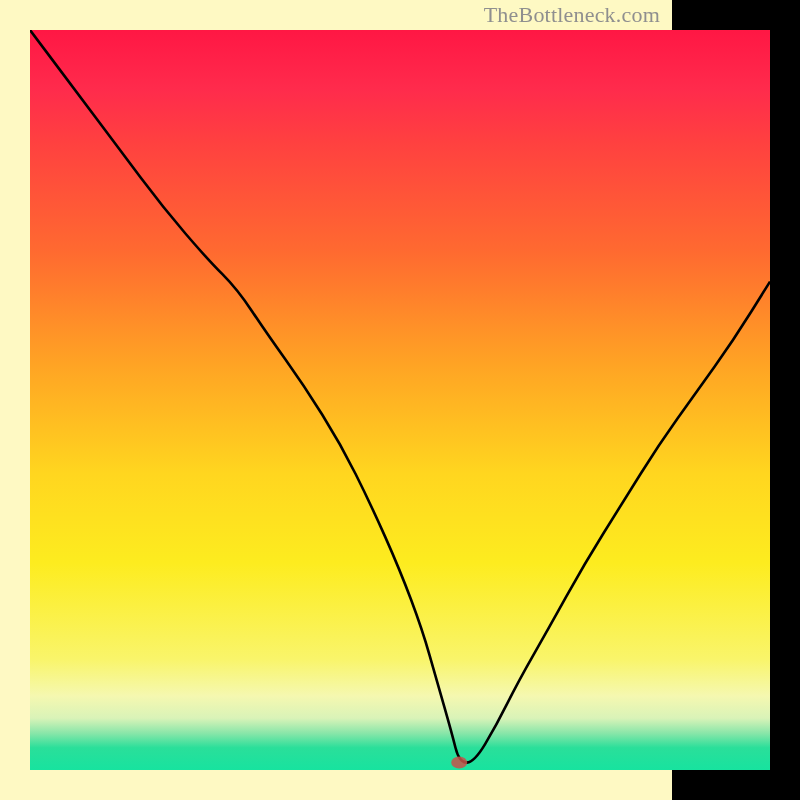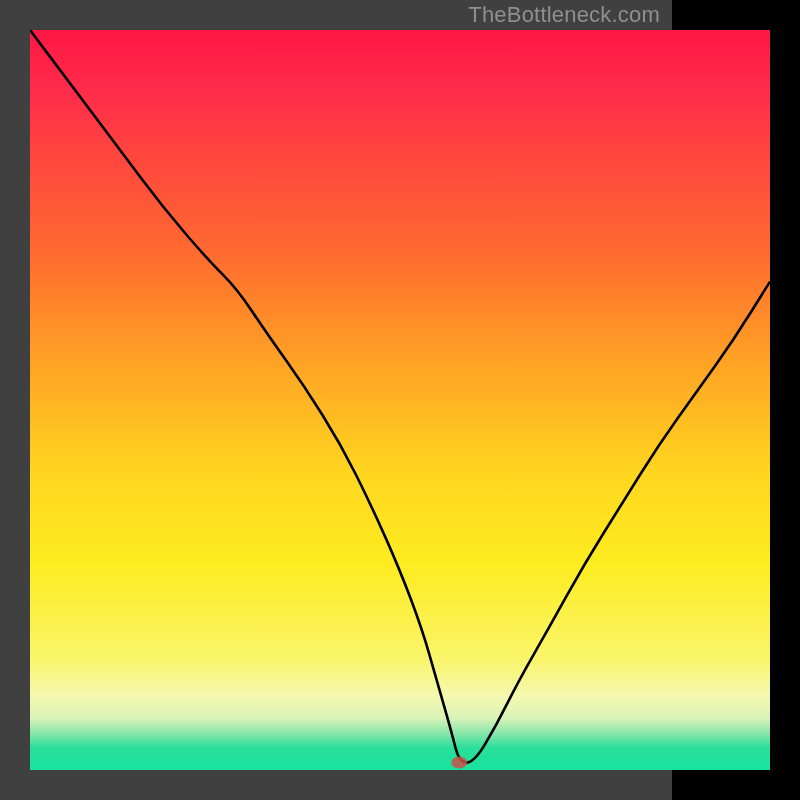--- a/index.html
+++ b/index.html
@@ -8,21 +8,22 @@
     width: 800px;
     height: 800px;
     background: #000;
     overflow: hidden;
     font-family: Arial, Helvetica, sans-serif;
   }
   .frame {
     position: relative;
     width: 672px;
     height: 800px;
-    background: #404040;
+    background: #fef9c3;
+    font-family: Liberation Serif, serif;
   }
   .watermark {
     position: absolute;
     top: 2px;
     right: 12px;
     color: #8f8f8f;
     font-size: 22px;
     font-weight: 500;
     letter-spacing: 0.2px;
     z-index: 10;

